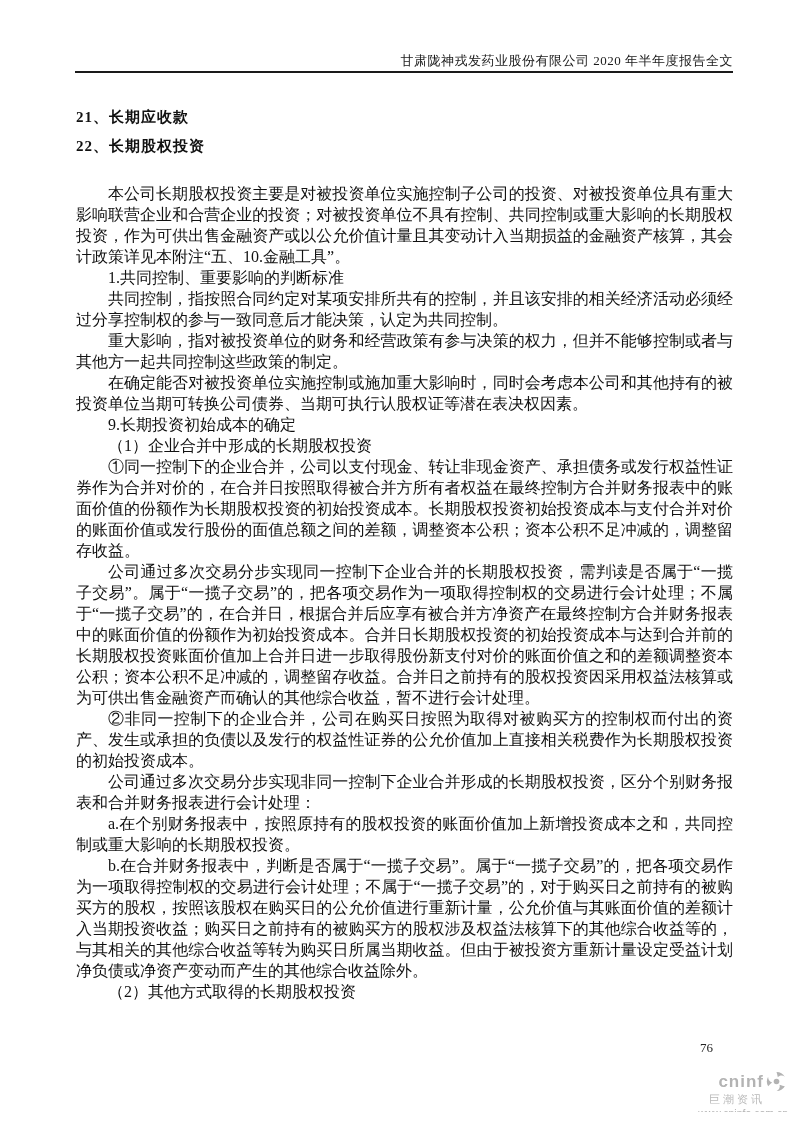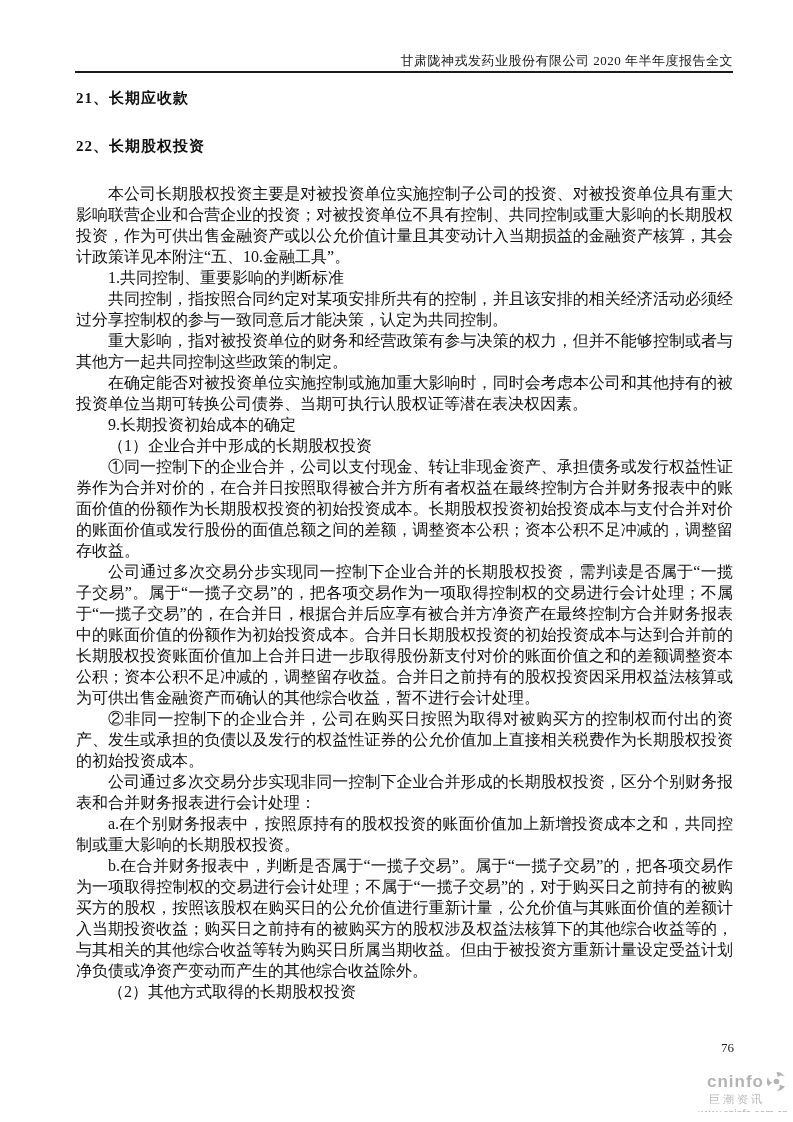--- a/index.html
+++ b/index.html
@@ -37,21 +37,21 @@
   }
   .sec-heading {
     position: absolute;
     left: 76px;
     margin: 0;
     font-size: 15px;
     font-weight: bold;
     color: #111111;
     letter-spacing: 1px;
   }
-  .sec-heading.h21 { top: 89px; }
+  .sec-heading.h21 { top: 108px; }
   .sec-heading.h22 { top: 137px; }
   .content {
     position: absolute;
     left: 76px;
     top: 183px;
     width: 657px;
     font-size: 16px;
     line-height: 21px;
     text-align: justify;
     text-justify: inter-ideograph;
@@ -60,21 +60,21 @@
   .content p {
     margin: 0;
     padding: 0;
     text-indent: 2em;
   }
   .page-number {
     position: absolute;
     left: 700px;
     top: 1040px;
     width: 34px;
-    text-align: right;
+    text-align: left;
     font-size: 13px;
     color: #222222;
   }
   .cninfo-logo {
     position: absolute;
     right: 4px;
     top: 1071px;
     width: 120px;
     text-align: right;
     color: #b3b3b3;
@@ -141,21 +141,21 @@
     <p>公司通过多次交易分步实现非同一控制下企业合并形成的长期股权投资，区分个别财务报表和合并财务报表进行会计处理：</p>
     <p>a.在个别财务报表中，按照原持有的股权投资的账面价值加上新增投资成本之和，共同控制或重大影响的长期股权投资。</p>
     <p>b.在合并财务报表中，判断是否属于“一揽子交易”。属于“一揽子交易”的，把各项交易作为一项取得控制权的交易进行会计处理；不属于“一揽子交易”的，对于购买日之前持有的被购买方的股权，按照该股权在购买日的公允价值进行重新计量，公允价值与其账面价值的差额计入当期投资收益；购买日之前持有的被购买方的股权涉及权益法核算下的其他综合收益等的，与其相关的其他综合收益等转为购买日所属当期收益。但由于被投资方重新计量设定受益计划净负债或净资产变动而产生的其他综合收益除外。</p>
     <p>（2）其他方式取得的长期股权投资</p>
   </div>
 
   <div class="page-number">76</div>
 
   <div class="cninfo-logo">
     <div class="logo-row">
-      <span class="brand">cninfo</span>
+      <span class="brand">cninf</span>
       <span class="swirl">
         <svg width="21" height="21" viewBox="0 0 24 24" aria-hidden="true">
           <g fill="#b3b3b3">
             <path d="M12 1 a11 11 0 0 1 9.5 5.5 c-2.5 -1.8 -6 -1.6 -8 0.6 C13 4.5 12.5 2.5 12 1 z"></path>
             <path d="M12 1 a11 11 0 0 1 9.5 5.5 c-2.5 -1.8 -6 -1.6 -8 0.6 C13 4.5 12.5 2.5 12 1 z" transform="rotate(120 12 12)"></path>
             <path d="M12 1 a11 11 0 0 1 9.5 5.5 c-2.5 -1.8 -6 -1.6 -8 0.6 C13 4.5 12.5 2.5 12 1 z" transform="rotate(240 12 12)"></path>
             <circle cx="12" cy="12" r="3.2"></circle>
           </g>
         </svg>
       </span>

